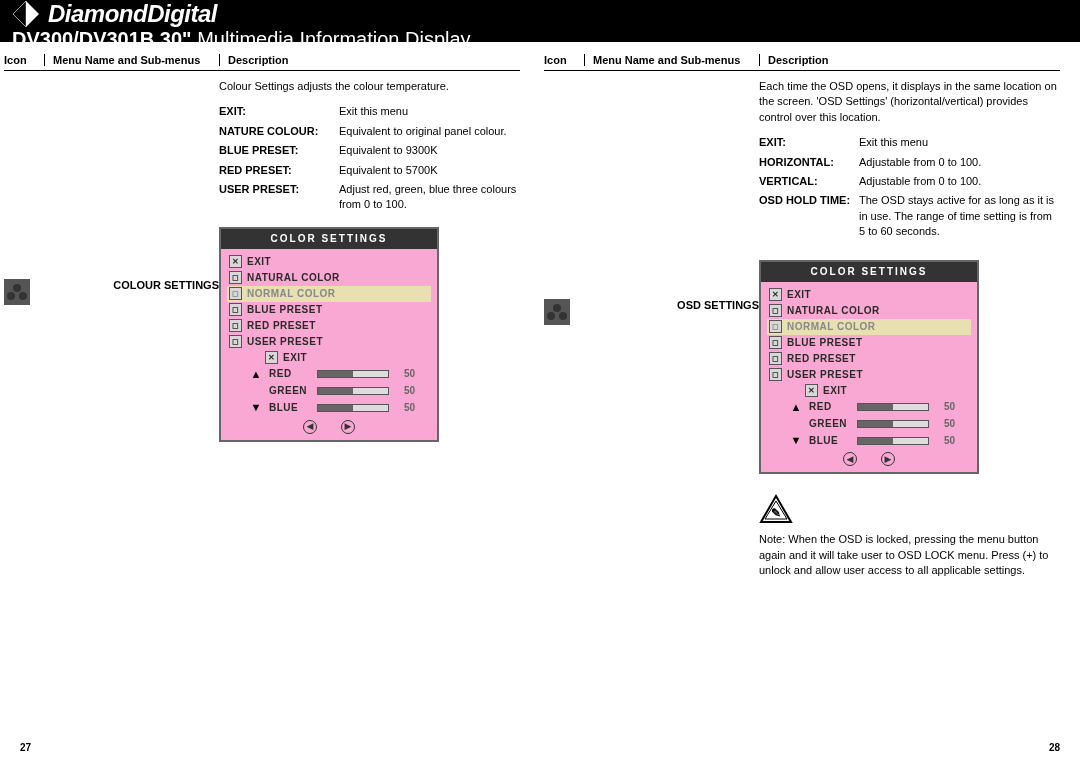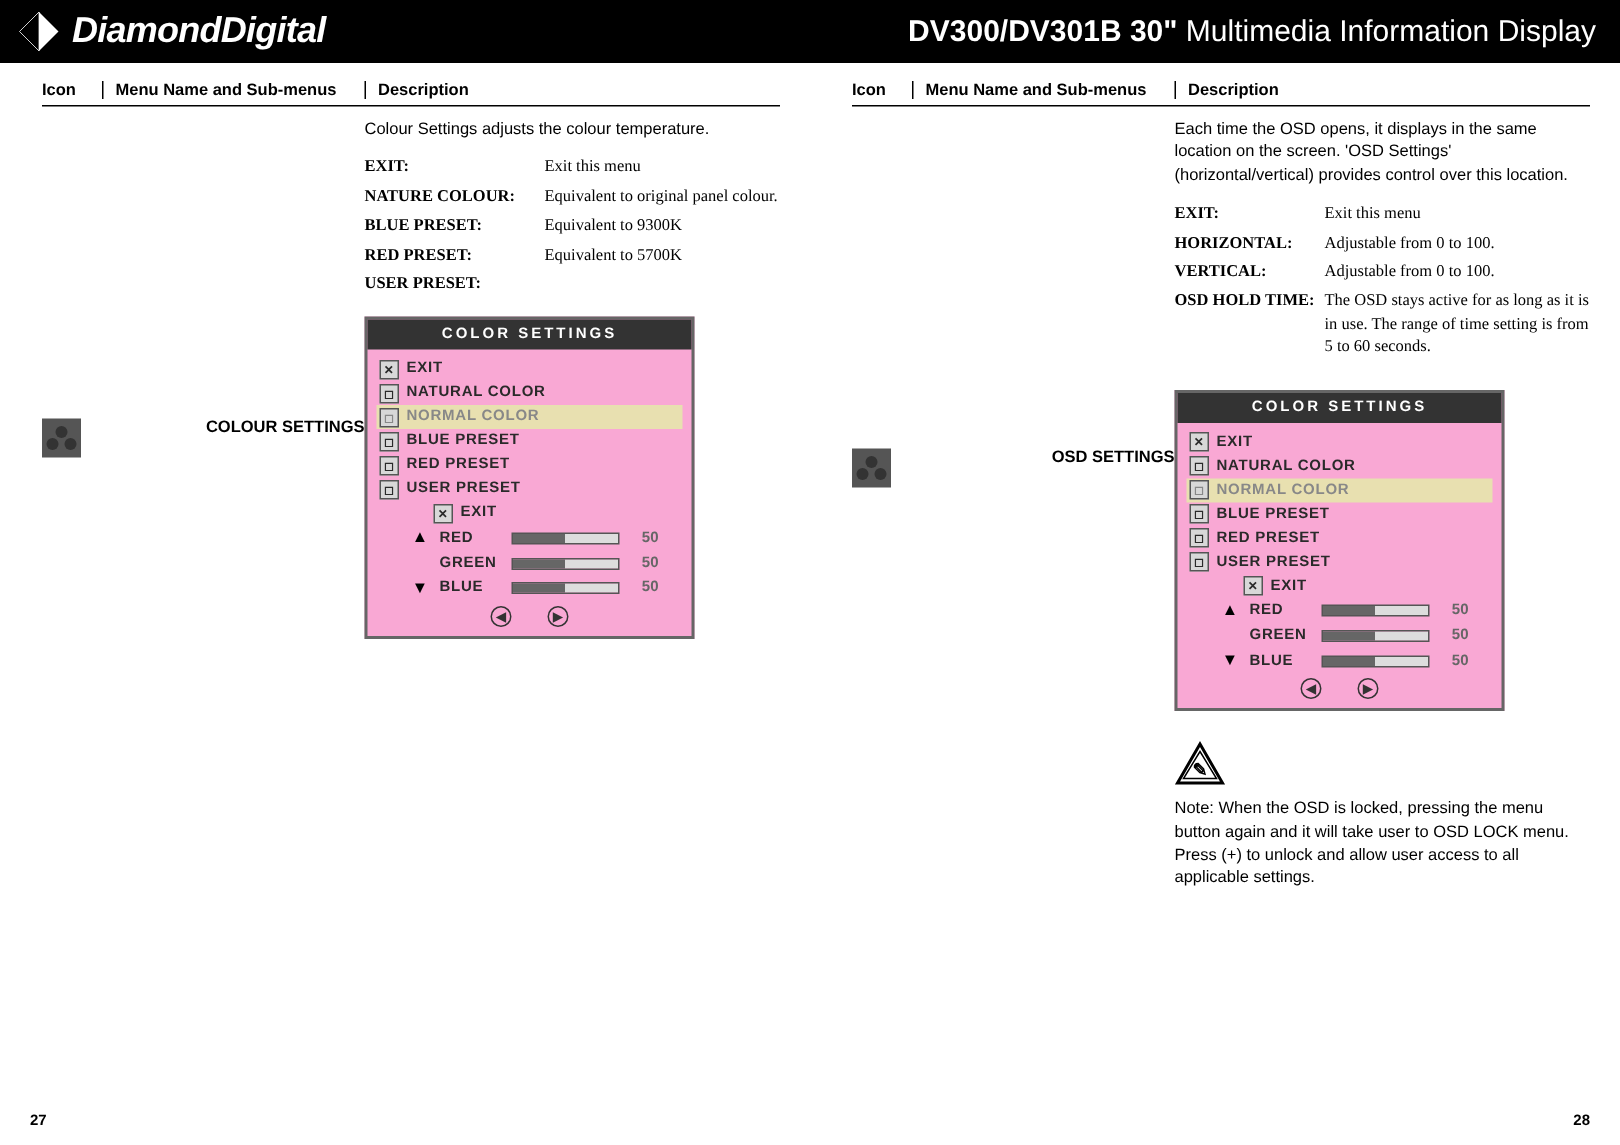--- a/index.html
+++ b/index.html
@@ -10,55 +10,56 @@
     height: 763px;
     overflow: hidden;
     font-size: 11px;
     color: #000;
   }
   .header {
     background: #000;
     color: #fff;
     height: 42px;
     display: flex;
-    align-items: center;
+    align-items: flex-start;
     justify-content: space-between;
     padding: 0 16px 0 12px;
+    flex-direction: column;
   }
   .brand { display: flex; align-items: center; gap: 8px; }
   .brand-name { font-size: 24px; font-weight: bold; font-style: italic; letter-spacing: -0.5px; }
   .product-title { font-size: 20px; }
   .product-title .model { font-weight: bold; }
   .columns {
     display: flex;
     height: calc(100% - 42px);
     position: relative;
   }
   .col {
     width: 50%;
-    padding: 12px 20px 0 28px;
+    padding: 12px 20px 0 4px;
     position: relative;
   }
   .col-headers {
     display: flex;
     font-weight: bold;
     font-size: 11px;
     border-bottom: 1px solid #000;
     padding-bottom: 4px;
     margin-bottom: 8px;
   }
   .ch-icon { width: 40px; }
   .ch-menu { width: 175px; border-left: 1px solid #000; padding-left: 8px; }
   .ch-desc { flex: 1; border-left: 1px solid #000; padding-left: 8px; }
   .content-row { display: flex; }
   .icon-cell { width: 40px; padding-top: 200px; }
   .menu-cell { width: 175px; padding-top: 200px; font-weight: bold; font-size: 11px; text-align: right; }
   .desc-cell { flex: 1; font-size: 11px; line-height: 1.4; }
   .desc-cell p { margin-bottom: 10px; }
-  .term-row { display: flex; margin-bottom: 4px; font-family: Liberation Serif, serif; }
+  .term-row { display: flex; margin-bottom: 4px; }
   .term-label { font-weight: bold; width: 120px; flex-shrink: 0; }
   .term-label-narrow { font-weight: bold; width: 100px; flex-shrink: 0; }
   .term-val { flex: 1; }
   .osd-panel {
     margin-top: 14px;
     width: 220px;
     border: 2px solid #666;
     background: #f9a8d4;
     font-family: "Arial Black", Arial, sans-serif;
     font-size: 10px;
@@ -199,20 +200,21 @@
         <div class="term-row">
             <div class="term-label">BLUE PRESET:</div>
             <div class="term-val">Equivalent to 9300K</div>
           </div>
         <div class="term-row">
             <div class="term-label">RED PRESET:</div>
             <div class="term-val">Equivalent to 5700K</div>
           </div>
         <div class="term-row">
             <div class="term-label">USER PRESET:</div>
+            <div class="term-val">Adjust red, green, blue three colours from 0 to 100.</div>
           </div>
 
         <div class="osd-panel">
           <div class="osd-titlebar">COLOR SETTINGS</div>
           <div class="osd-body">
             <div class="osd-item">
                 <span class="osd-icon">✕</span>
                 <span>EXIT</span>
               </div>
             <div class="osd-item">

